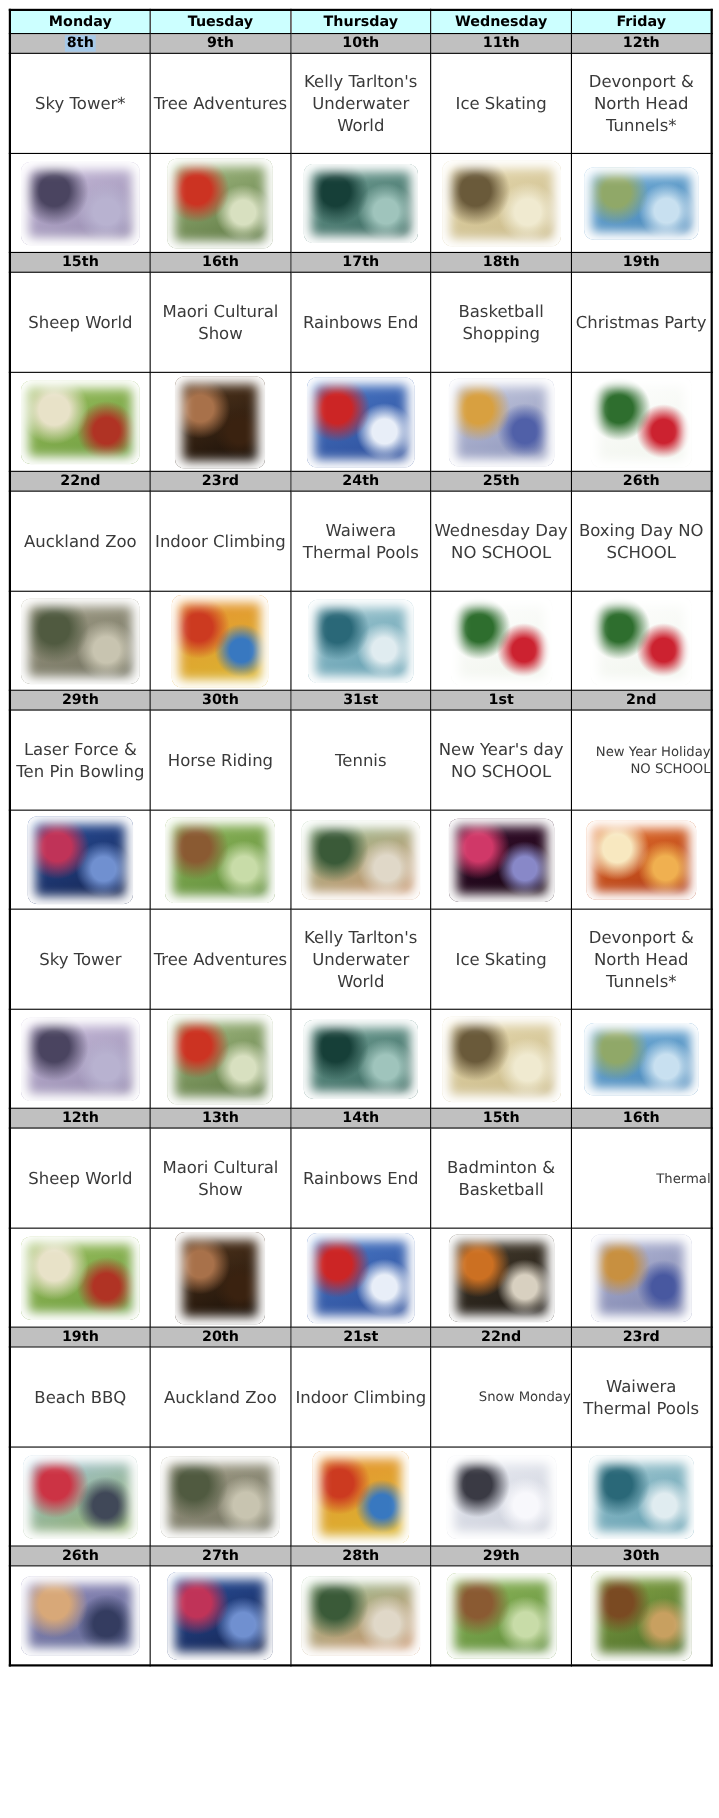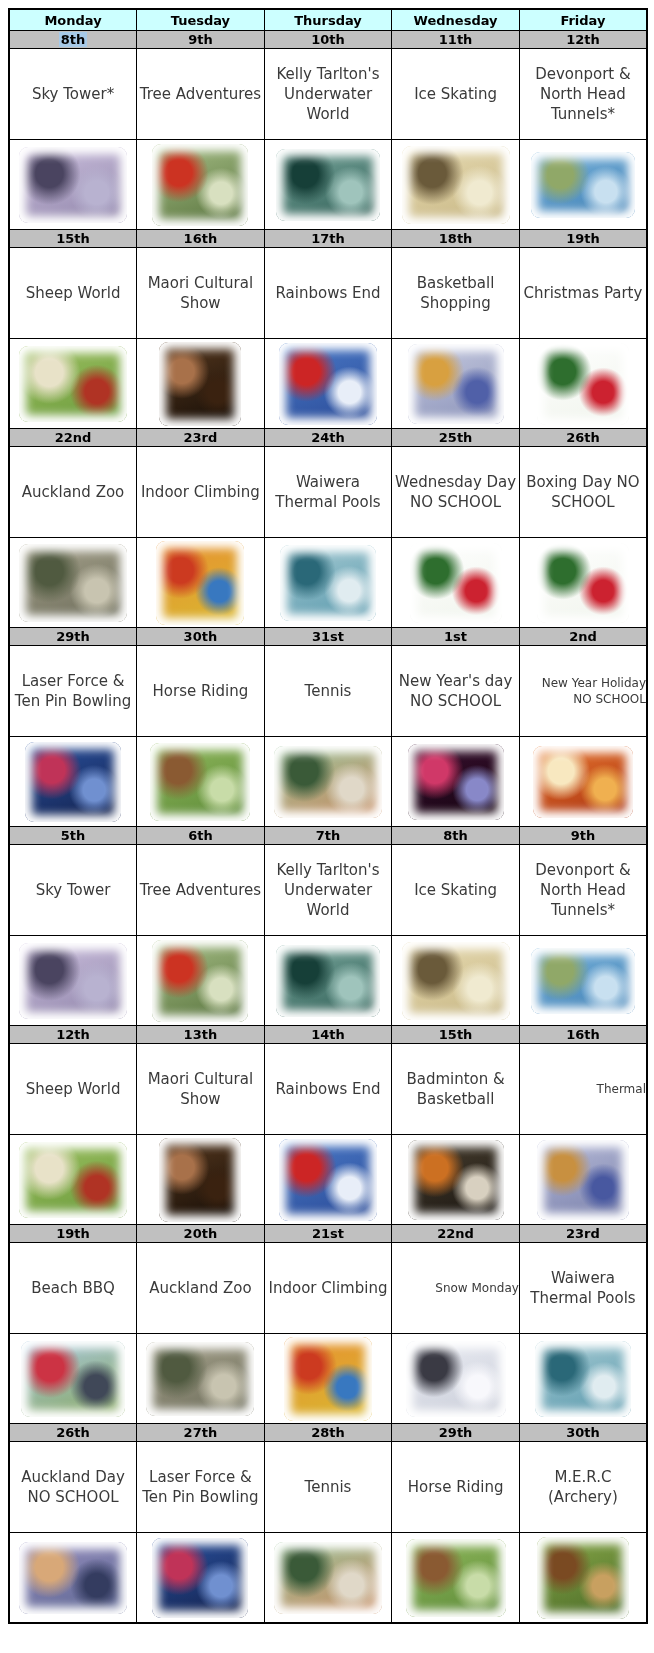--- a/index.html
+++ b/index.html
@@ -208,27 +208,20 @@
             <div class="photo" style="width: 108px; height: 72px; background: radial-gradient(circle at 28% 35%, rgb(58, 90, 56) 0px, rgb(58, 90, 56) 15%, rgba(255, 255, 255, 0) 34%), radial-gradient(circle at 72% 60%, rgb(224, 216, 200) 0px, rgb(224, 216, 200) 13%, rgba(255, 255, 255, 0) 30%), linear-gradient(160deg, rgb(156, 196, 156) 0%, rgb(200, 139, 98) 100%);"></div>
           </td>
           <td class="photo-cell">
             <div class="photo" style="width: 96px; height: 76px; background: radial-gradient(circle at 28% 35%, rgb(208, 56, 104) 0px, rgb(208, 56, 104) 15%, rgba(255, 255, 255, 0) 34%), radial-gradient(circle at 72% 60%, rgb(136, 136, 200) 0px, rgb(136, 136, 200) 13%, rgba(255, 255, 255, 0) 30%), linear-gradient(160deg, rgb(58, 16, 48) 0%, rgb(20, 4, 16) 100%);"></div>
           </td>
           <td class="photo-cell">
             <div class="photo" style="width: 100px; height: 72px; background: radial-gradient(circle at 28% 35%, rgb(248, 232, 192) 0px, rgb(248, 232, 192) 15%, rgba(255, 255, 255, 0) 34%), radial-gradient(circle at 72% 60%, rgb(240, 176, 80) 0px, rgb(240, 176, 80) 13%, rgba(255, 255, 255, 0) 30%), linear-gradient(160deg, rgb(232, 120, 48) 0%, rgb(168, 48, 16) 100%);"></div>
           </td>
         </tr>
         <tr>
-          <td class="date"><span>5th</span></td>
-          <td class="date"><span>6th</span></td>
-          <td class="date"><span>7th</span></td>
-          <td class="date"><span>8th</span></td>
-          <td class="date"><span>9th</span></td>
-        </tr>
-        <tr>
           <td class="activity">Sky Tower</td>
           <td class="activity">Tree Adventures</td>
           <td class="activity">Kelly Tarlton's Underwater World</td>
           <td class="activity">Ice Skating</td>
           <td class="activity">Devonport &amp; North Head Tunnels*</td>
         </tr>
         <tr>
           <td class="photo-cell">
             <div class="photo" style="width: 108px; height: 76px; background: radial-gradient(circle at 28% 35%, rgb(74, 68, 96) 0px, rgb(74, 68, 96) 15%, rgba(255, 255, 255, 0) 34%), radial-gradient(circle at 72% 60%, rgb(184, 178, 208) 0px, rgb(184, 178, 208) 13%, rgba(255, 255, 255, 0) 30%), linear-gradient(160deg, rgb(207, 195, 224) 0%, rgb(141, 130, 168) 100%);"></div>
           </td>
@@ -308,27 +301,20 @@
           </td>
         </tr>
         <tr>
           <td class="date"><span>26th</span></td>
           <td class="date"><span>27th</span></td>
           <td class="date"><span>28th</span></td>
           <td class="date"><span>29th</span></td>
           <td class="date"><span>30th</span></td>
         </tr>
         <tr>
-          <td class="activity">Auckland Day NO SCHOOL</td>
-          <td class="activity">Laser Force &amp; Ten Pin Bowling</td>
-          <td class="activity">Tennis</td>
-          <td class="activity">Horse Riding</td>
-          <td class="activity">M.E.R.C (Archery)</td>
-        </tr>
-        <tr>
           <td class="photo-cell">
             <div class="photo" style="width: 108px; height: 72px; background: radial-gradient(circle at 28% 35%, rgb(216, 168, 120) 0px, rgb(216, 168, 120) 15%, rgba(255, 255, 255, 0) 34%), radial-gradient(circle at 72% 60%, rgb(52, 60, 96) 0px, rgb(52, 60, 96) 13%, rgba(255, 255, 255, 0) 30%), linear-gradient(160deg, rgb(152, 144, 192) 0%, rgb(90, 100, 144) 100%);"></div>
           </td>
           <td class="photo-cell">
             <div class="photo" style="width: 96px; height: 80px; background: radial-gradient(circle at 28% 35%, rgb(192, 51, 88) 0px, rgb(192, 51, 88) 15%, rgba(255, 255, 255, 0) 34%), radial-gradient(circle at 72% 60%, rgb(112, 144, 208) 0px, rgb(112, 144, 208) 13%, rgba(255, 255, 255, 0) 30%), linear-gradient(160deg, rgb(42, 82, 160) 0%, rgb(19, 32, 74) 100%);"></div>
           </td>
           <td class="photo-cell">
             <div class="photo" style="width: 108px; height: 72px; background: radial-gradient(circle at 28% 35%, rgb(58, 90, 56) 0px, rgb(58, 90, 56) 15%, rgba(255, 255, 255, 0) 34%), radial-gradient(circle at 72% 60%, rgb(224, 216, 200) 0px, rgb(224, 216, 200) 13%, rgba(255, 255, 255, 0) 30%), linear-gradient(160deg, rgb(156, 196, 156) 0%, rgb(200, 139, 98) 100%);"></div>
           </td>
           <td class="photo-cell">

